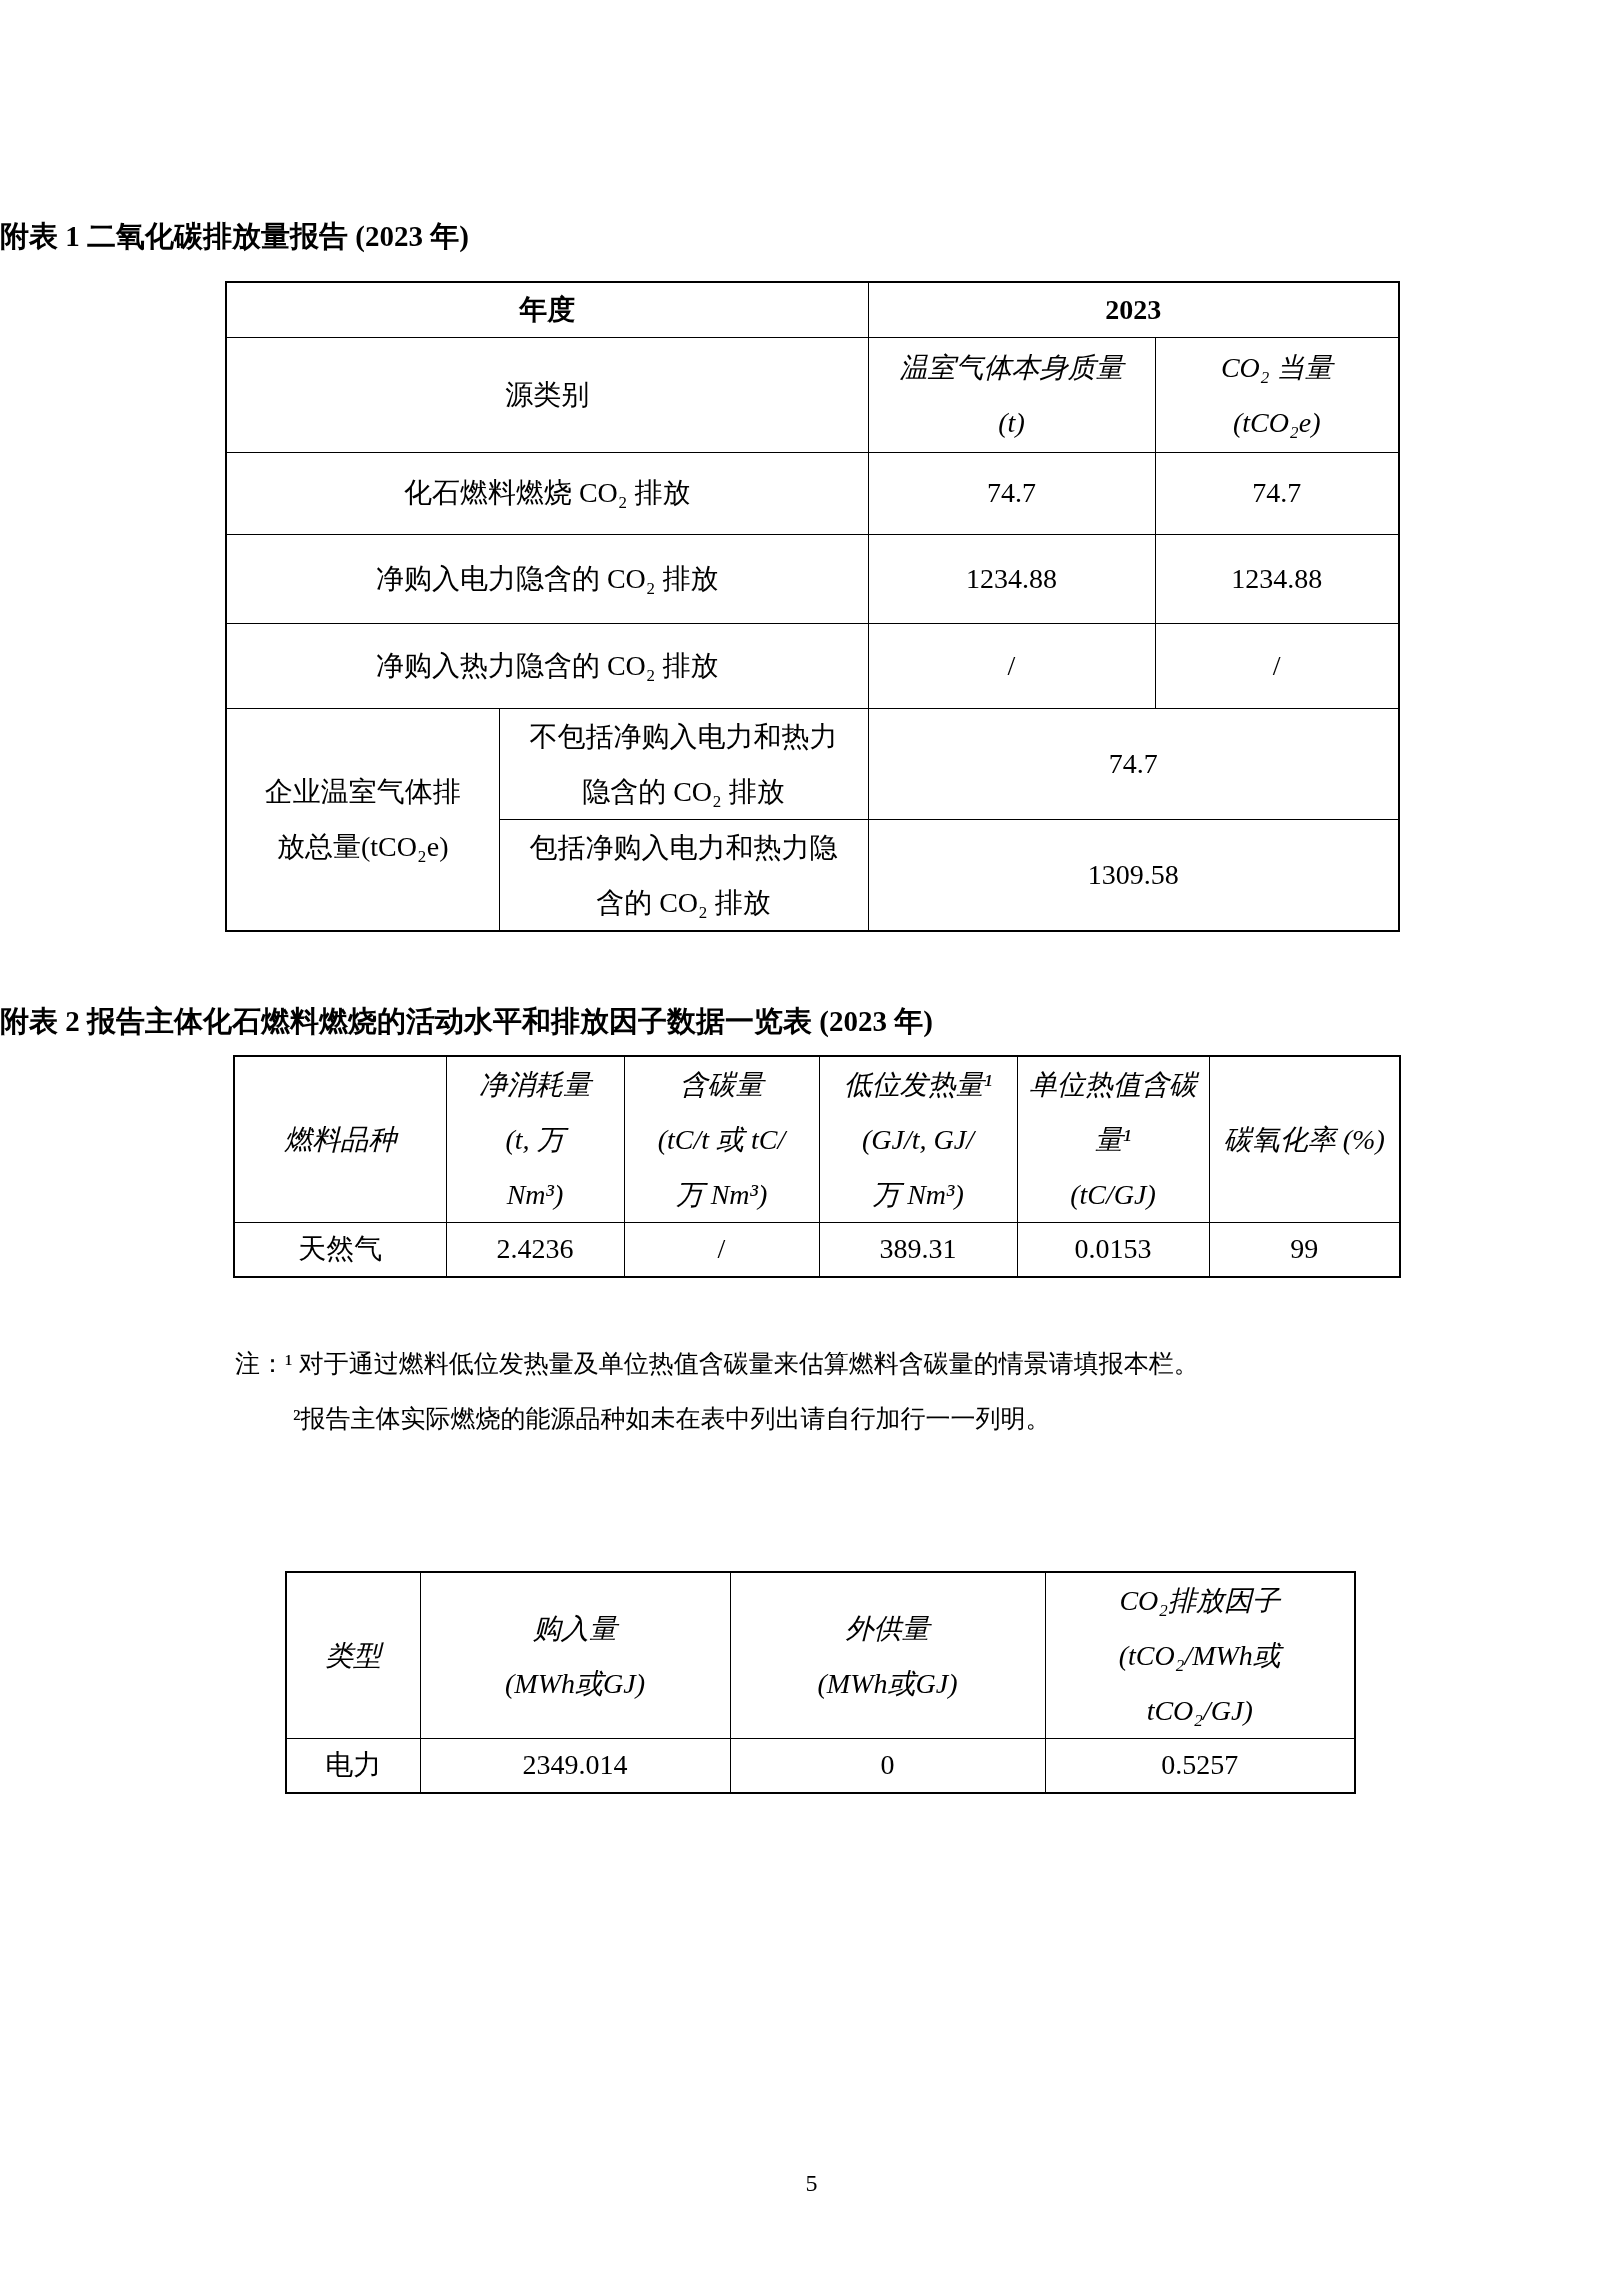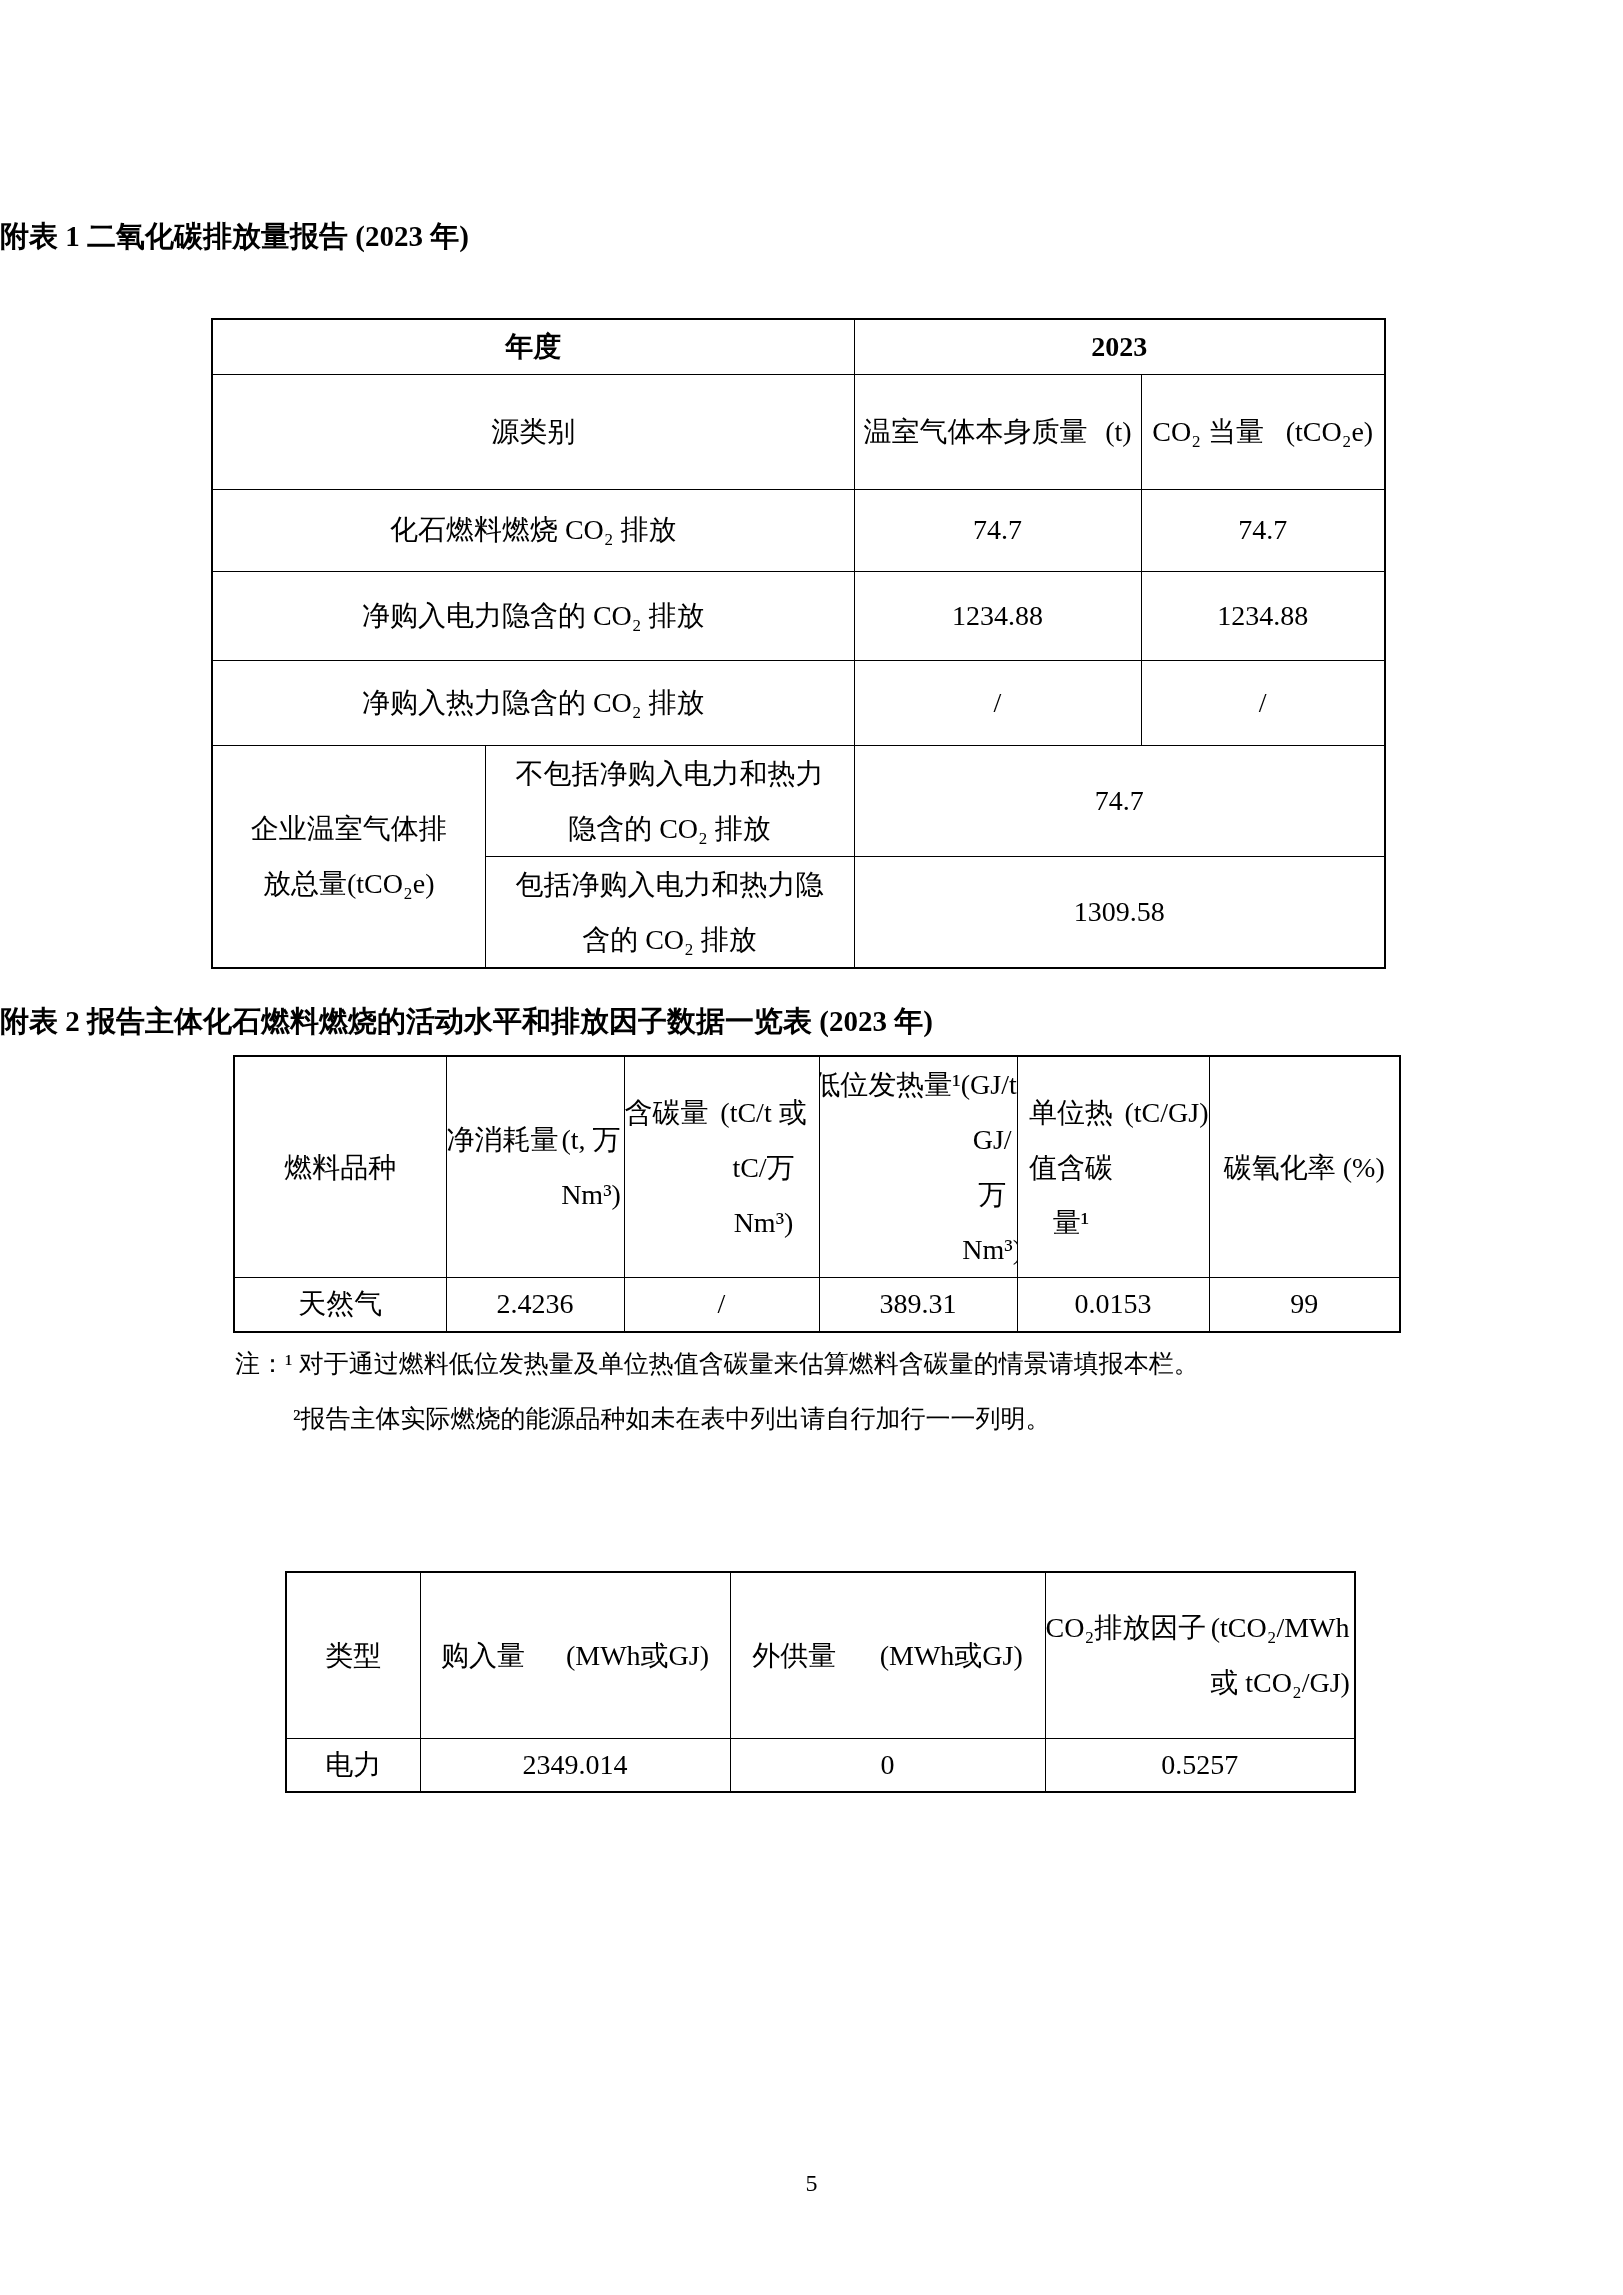--- a/index.html
+++ b/index.html
@@ -29,23 +29,24 @@
   table.t td{
     border:1.7px solid #000;
     text-align:center;
     vertical-align:middle;
     font-size:28px;
     padding:0;
     overflow:hidden;
   }
   .bold{font-weight:bold;}
   .stack{
-    display:flex;flex-direction:row;
-    justify-content:center;align-items:flex-start;
+    display:flex;flex-direction:column;
+    justify-content:center;align-items:flex-end;
     line-height:55px;
+    font-style:italic;
   }
   .stack > div{margin:0 auto;}
   .nowrap{white-space:nowrap;}
   .wrapbox{line-height:55px;margin:0 auto;text-align:center;}
   .w238{max-width:201px;}
   .w370{max-width:313px;}
   .w135{max-width:114px;}
   .w162{max-width:137px;}
   .w200{max-width:169px;}
   .w212{max-width:179px;}
@@ -61,21 +62,21 @@
     font-size:24px;
   }
 </style>
 </head>
 <body>
 
 <div class="page">
 
   <div class="doc-title" style="top:218px;">附表 1 二氧化碳排放量报告 (2023 年)</div>
 
-  <table class="t" style="left:211px;top:281px;width:1173px;margin-top:37px;">
+  <table class="t" style="left:225px;top:281px;width:1173px;">
     <colgroup>
         <col style="width:273px">
         <col style="width:369px">
         <col style="width:287px">
         <col style="width:244px">
       </colgroup>
     <tbody>
         <tr style="height:55px">
       <td colspan="2" class="bold">年度</td>
       <td colspan="2" class="bold">2023</td>

